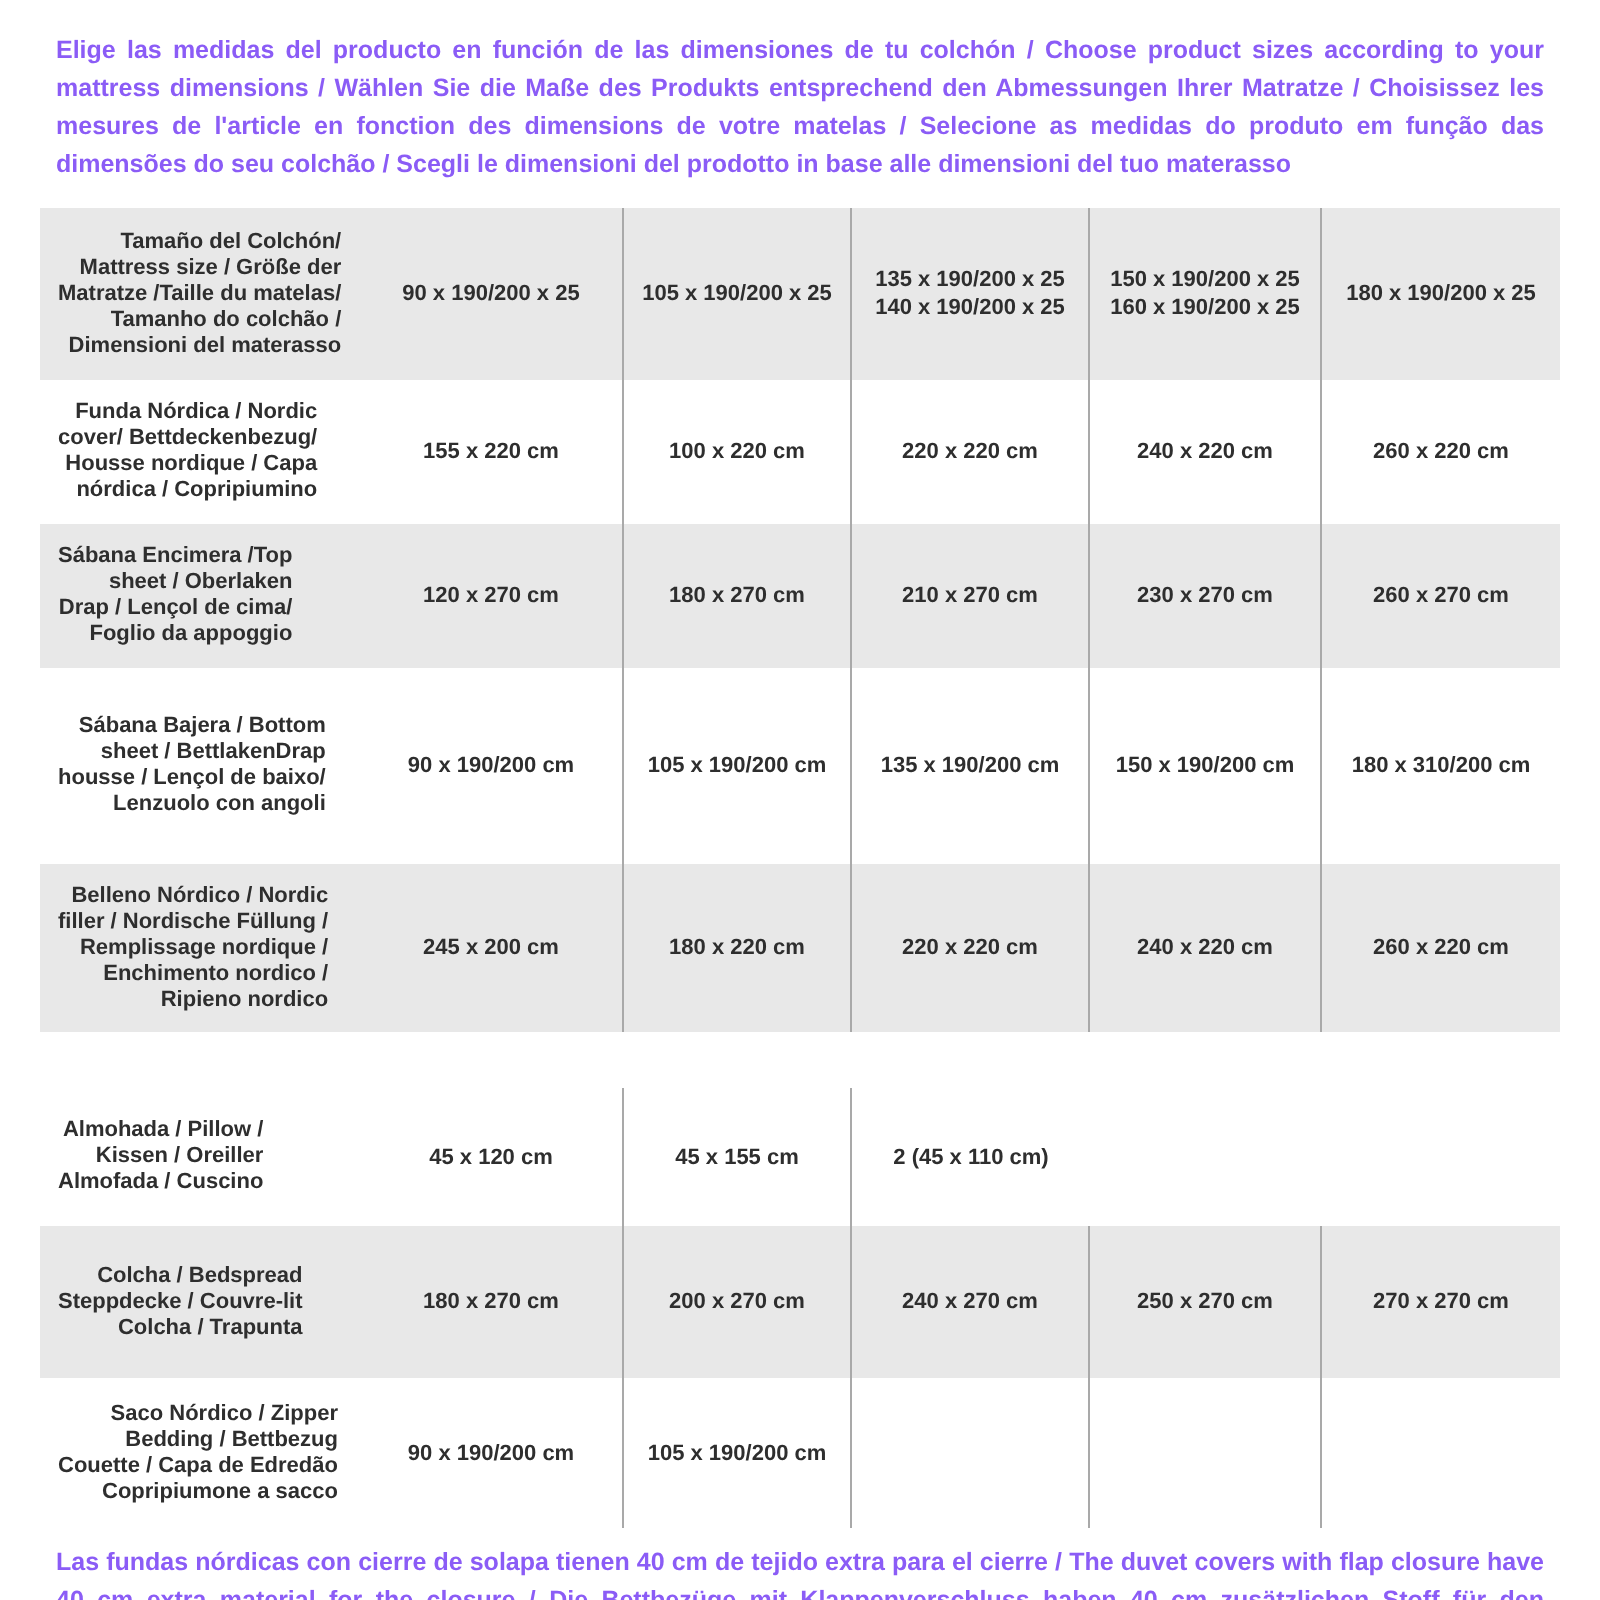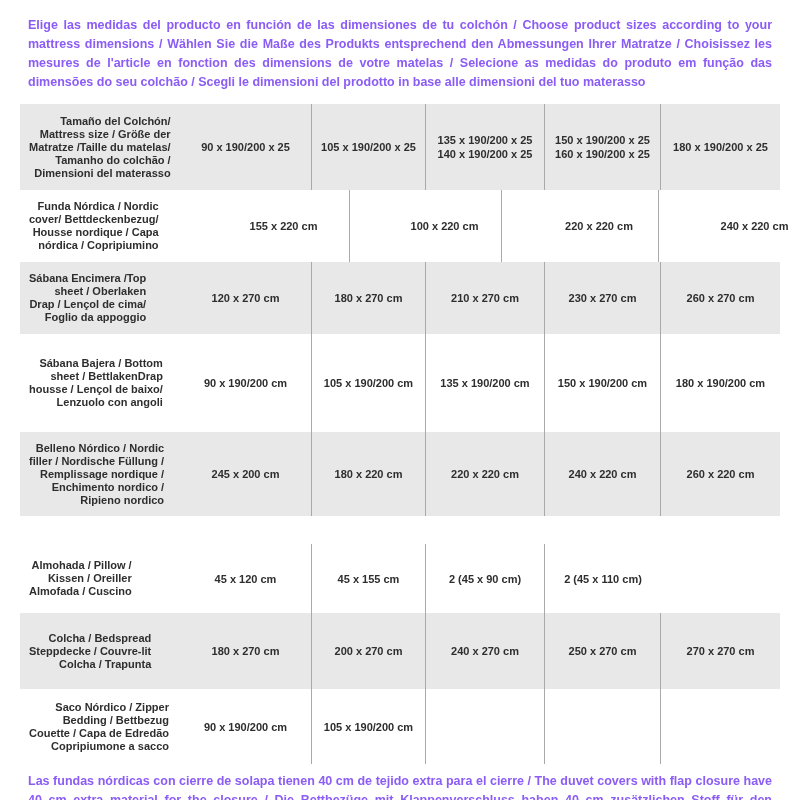--- a/index.html
+++ b/index.html
@@ -26,21 +26,21 @@
   .sizes-table { width: 760px; }
   .t-row {
     display: grid;
     grid-template-columns: 160px 132px 114px 119px 116px 119px;
     align-items: stretch;
   }
   .t-row.gray { background: #e8e8e8; }
   .t-row.white { background: #ffffff; }
 
   .r1 { height: 86px; }
-  .r2 { height: 72px; gap: 38px; }
+  .r2 { height: 72px; }
   .r3 { height: 72px; }
   .r4 { height: 98px; }
   .r5 { height: 84px; }
   .r6 { height: 69px; margin-top: 28px; }
   .r7 { height: 76px; }
   .r8 { height: 75px; }
 
   .cell {
     display: flex;
     align-items: center;
@@ -115,21 +115,21 @@
 
     <div class="t-row white r4">
       <div class="cell label">Sábana Bajera / Bottom
 sheet / BettlakenDrap
 housse / Lençol de baixo/
 Lenzuolo con angoli</div>
       <div class="cell val vline">90 x 190/200 cm</div>
       <div class="cell val vline">105 x 190/200 cm</div>
       <div class="cell val vline">135 x 190/200 cm</div>
       <div class="cell val vline">150 x 190/200 cm</div>
-      <div class="cell val">180 x 190/200 cm</div>
+      <div class="cell val">180 x 310/200 cm</div>
     </div>
 
     <div class="t-row gray r5">
       <div class="cell label">Belleno Nórdico / Nordic
 filler / Nordische Füllung /
 Remplissage nordique /
 Enchimento nordico /
 Ripieno nordico</div>
       <div class="cell val vline">245 x 200 cm</div>
       <div class="cell val vline">180 x 220 cm</div>
@@ -137,21 +137,20 @@
       <div class="cell val vline">240 x 220 cm</div>
       <div class="cell val">260 x 220 cm</div>
     </div>
 
     <div class="t-row white r6">
       <div class="cell label">Almohada  / Pillow /
 Kissen / Oreiller
 Almofada / Cuscino</div>
       <div class="cell val vline">45 x 120 cm</div>
       <div class="cell val vline">45 x 155 cm</div>
-      <div class="cell val vline">2 (45 x 90 cm)</div>
       <div class="cell val">2 (45 x 110 cm)</div>
     </div>
 
     <div class="t-row gray r7">
       <div class="cell label">Colcha / Bedspread
 Steppdecke / Couvre-lit
 Colcha / Trapunta</div>
       <div class="cell val vline">180 x 270 cm</div>
       <div class="cell val vline">200 x 270 cm</div>
       <div class="cell val vline">240 x 270 cm</div>

